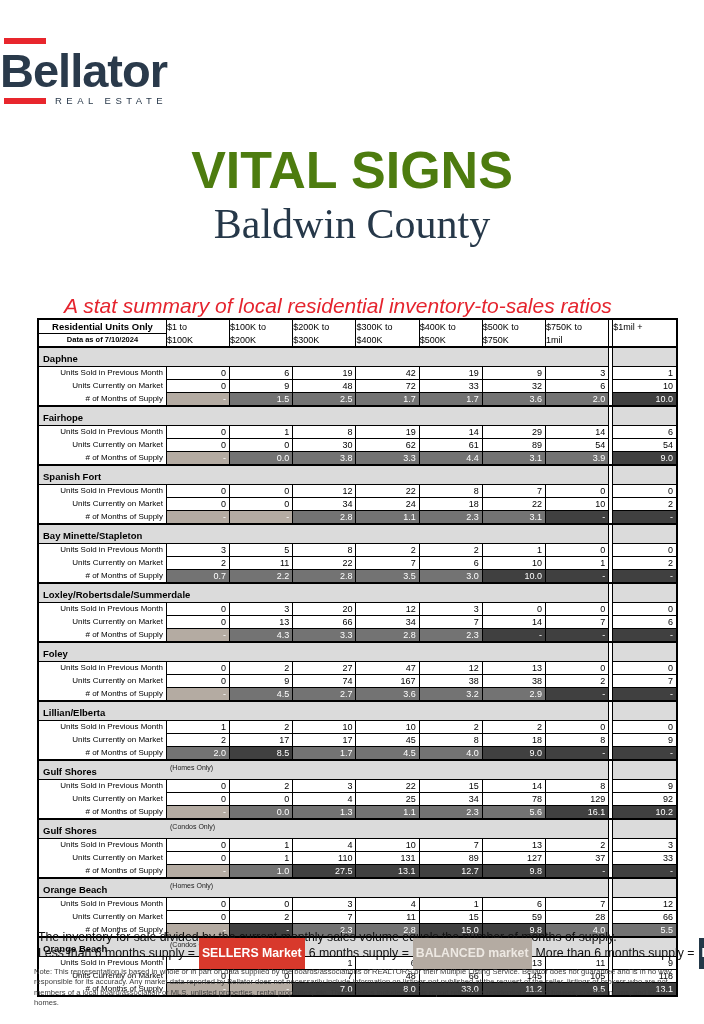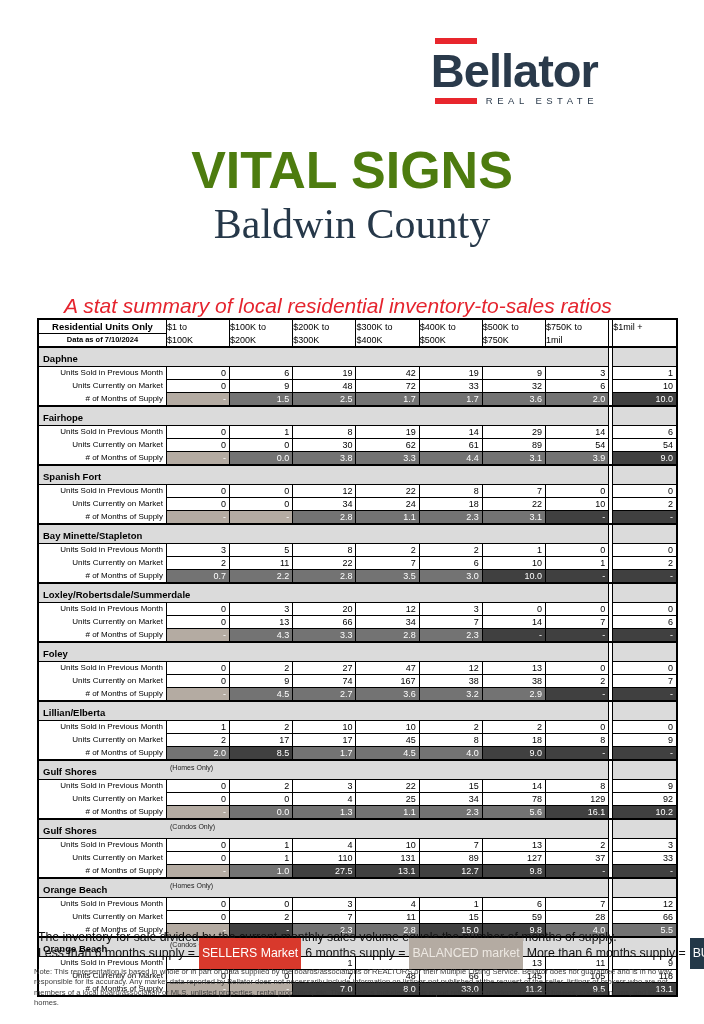--- a/index.html
+++ b/index.html
@@ -3,21 +3,21 @@
 <meta charset="utf-8">
 <style>
   * { box-sizing: border-box; }
   html,body { margin:0; padding:0; background:#fff; }
   .page {
     position:relative; width:704px; height:1024px; background:#fff;
     font-family:"Liberation Sans", sans-serif; overflow:hidden;
   }
 
   
-  .logo { position:absolute; top:38px; left:0; width:598px; display:flex; justify-content:flex-end; }
+  .logo { position:absolute; top:38px; left:0; width:598px; display:flex; justify-content:flex-start; }
   .logo-inner { display:flex; flex-direction:column; }
   .bar { background:#E8262D; height:6px; width:42px; }
   .bar-top { margin:0 0 3px 4px; }
   .logo-text { font-size:47px; font-weight:700; color:#2A3A4B; line-height:1.0; letter-spacing:-1px; }
   .logo-bottom { display:flex; align-items:center; gap:9px; margin-top:1px; margin-left:4px; }
   .logo-tagline { font-size:9.5px; letter-spacing:4.5px; color:#2A3A4B; font-weight:400; }
 
   
   .title { position:absolute; top:140px; left:0; width:704px; text-align:center;
            font-size:52px; font-weight:800; color:#4d7c0f; letter-spacing:0px; }
@@ -56,21 +56,21 @@
   .sup { font-size:9px; text-align:right; padding-right:3px; border:1px solid #000;
          line-height:12px; color:#fff; }
   .sup-g { background:#B4ABA2; }
   .sup-r { background:#737373; }
   .sup-n { background:#404040;text-align:right; }
 
   
   .f1 { position:absolute; top:930px; left:38px; font-size:12.3px; color:#111; }
   .legend { position:absolute; top:945px; left:38px; font-size:12.3px; color:#111;
             display:flex; align-items:center; gap:4px; white-space:nowrap; height:16px; }
-  .chip { padding:8px 3px; display:inline-block; line-height:15px; }
+  .chip { padding:8px 3px; display:inline-block; line-height:15px;font-weight:bold; }
   .chip-sellers  { background:#D8392C; color:#fff; }
   .chip-balanced { background:#B4ABA2; color:#EDE8E2; }
   .chip-buyers   { background:#233848; color:#fff; }
   .note { position:absolute; top:967px; left:34px; width:648px; font-size:7.6px;
           line-height:1.35; color:#3c3c3c; }
 </style>
 </head>
 <body>
 
 <div class="page">

